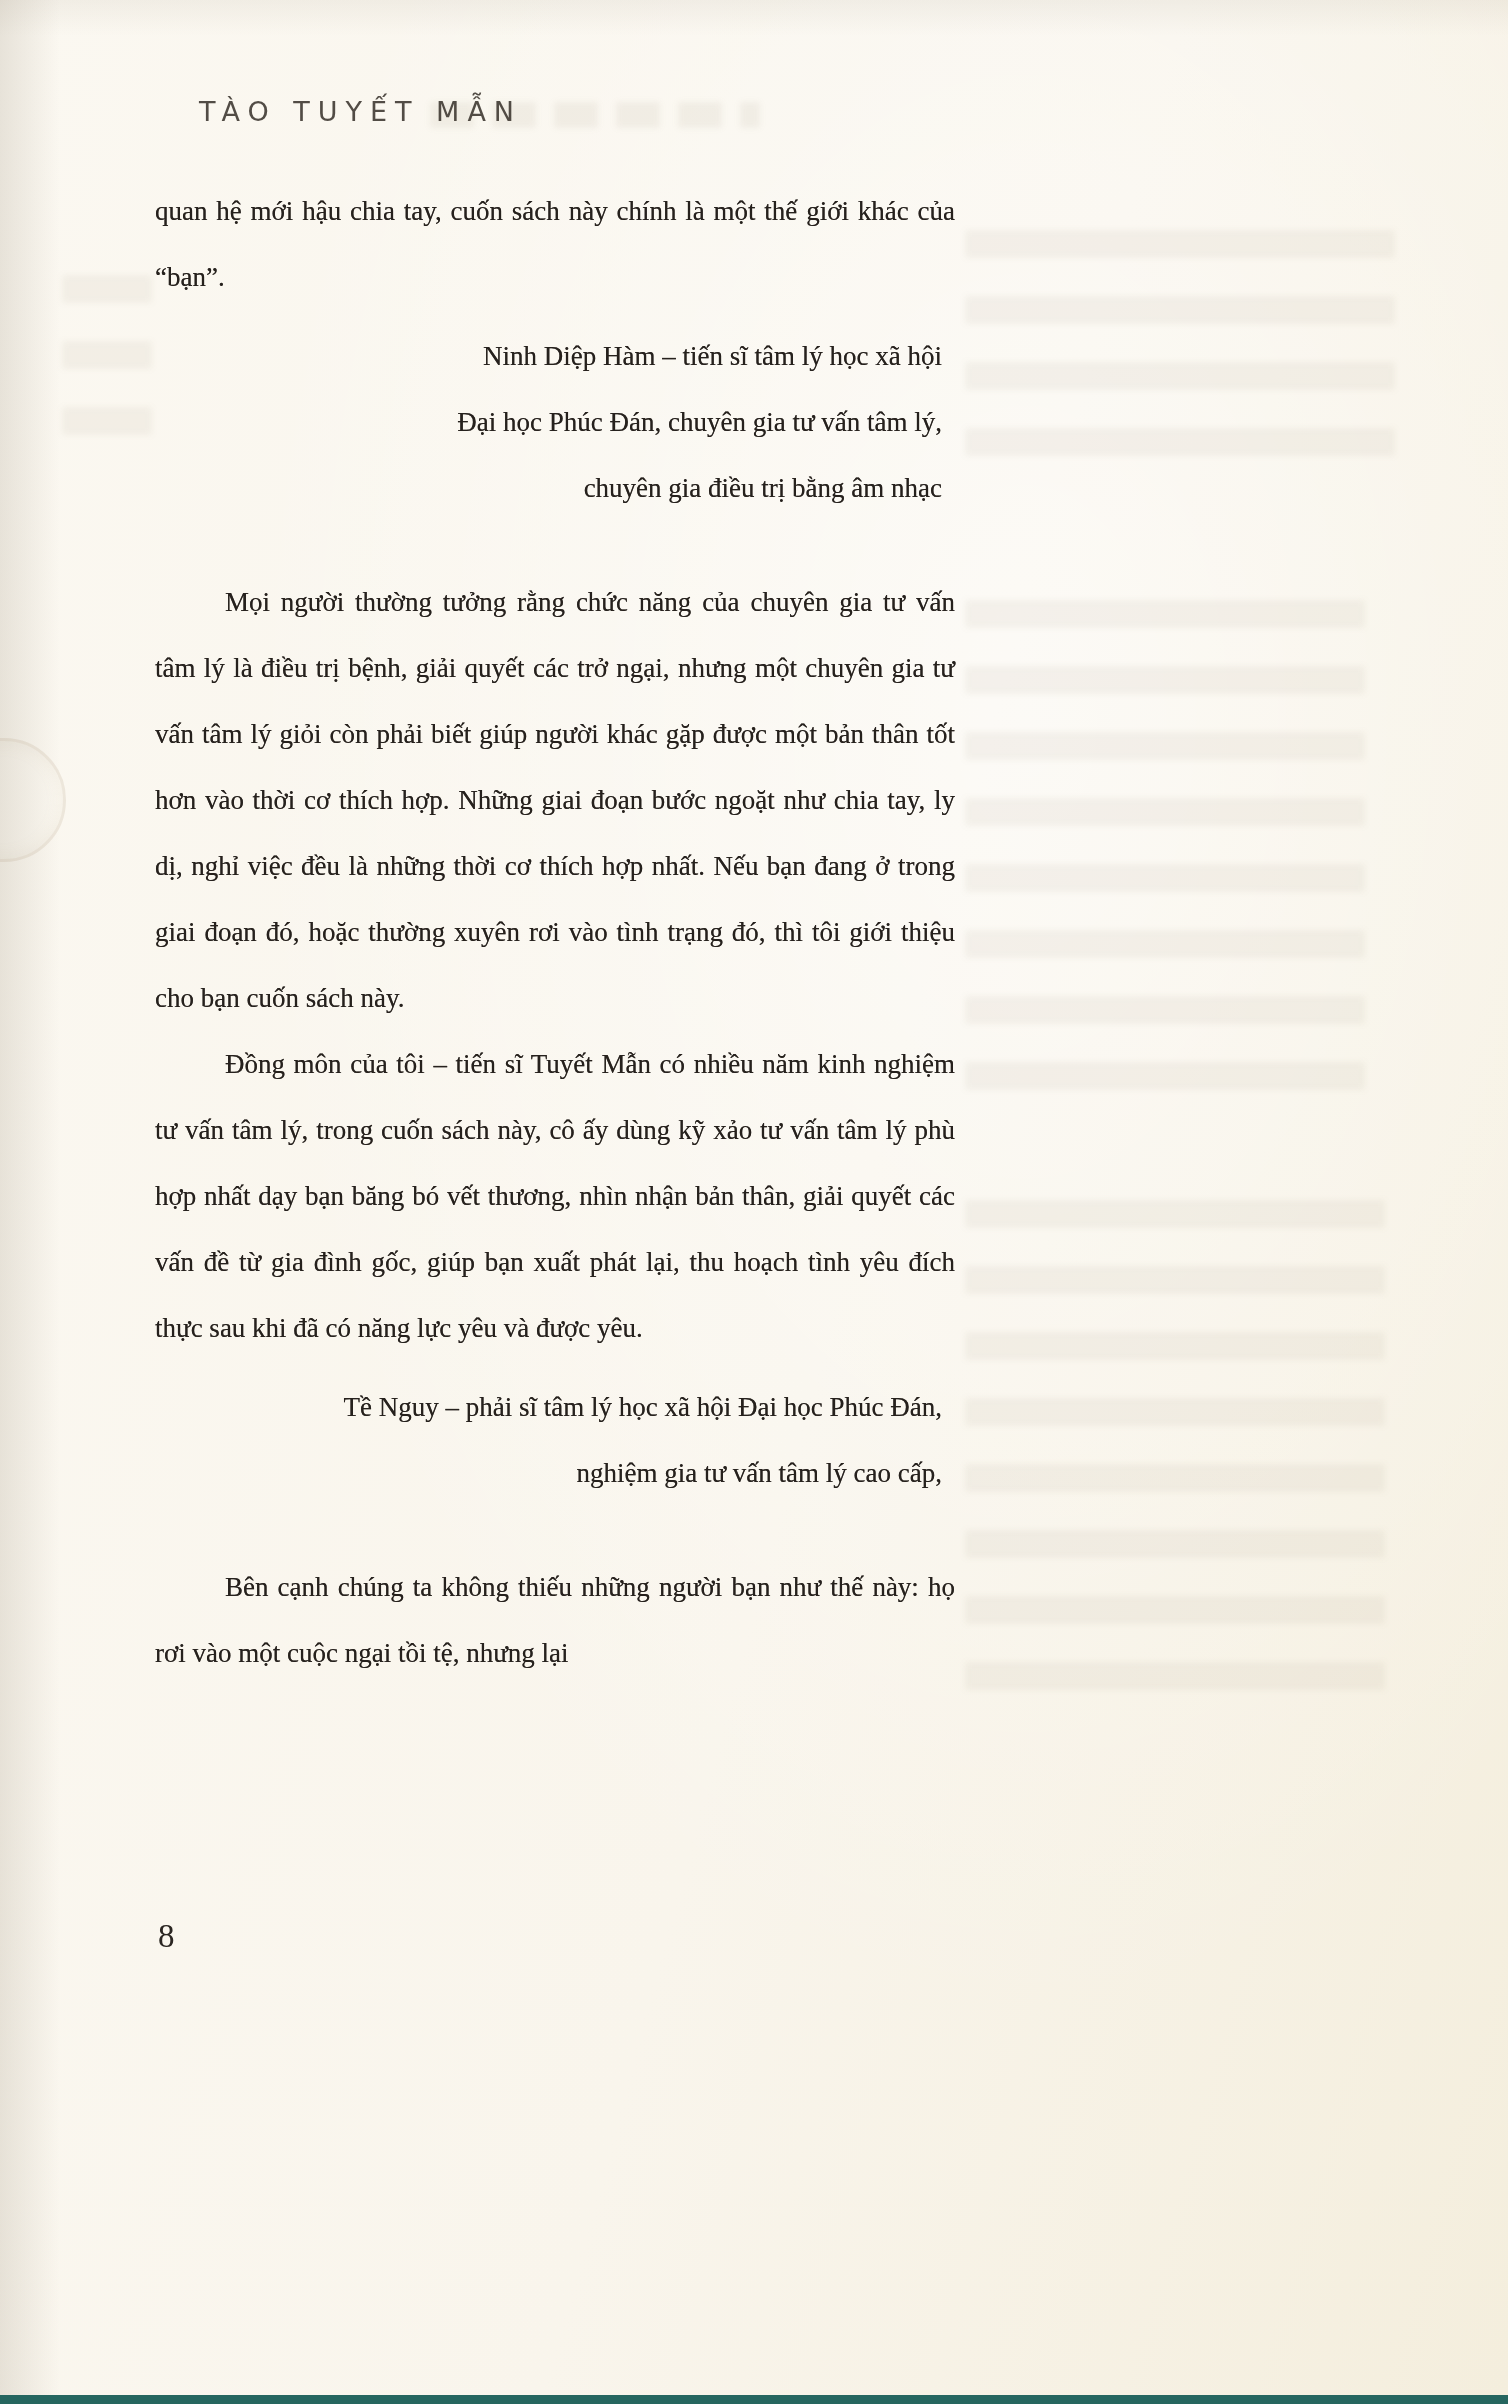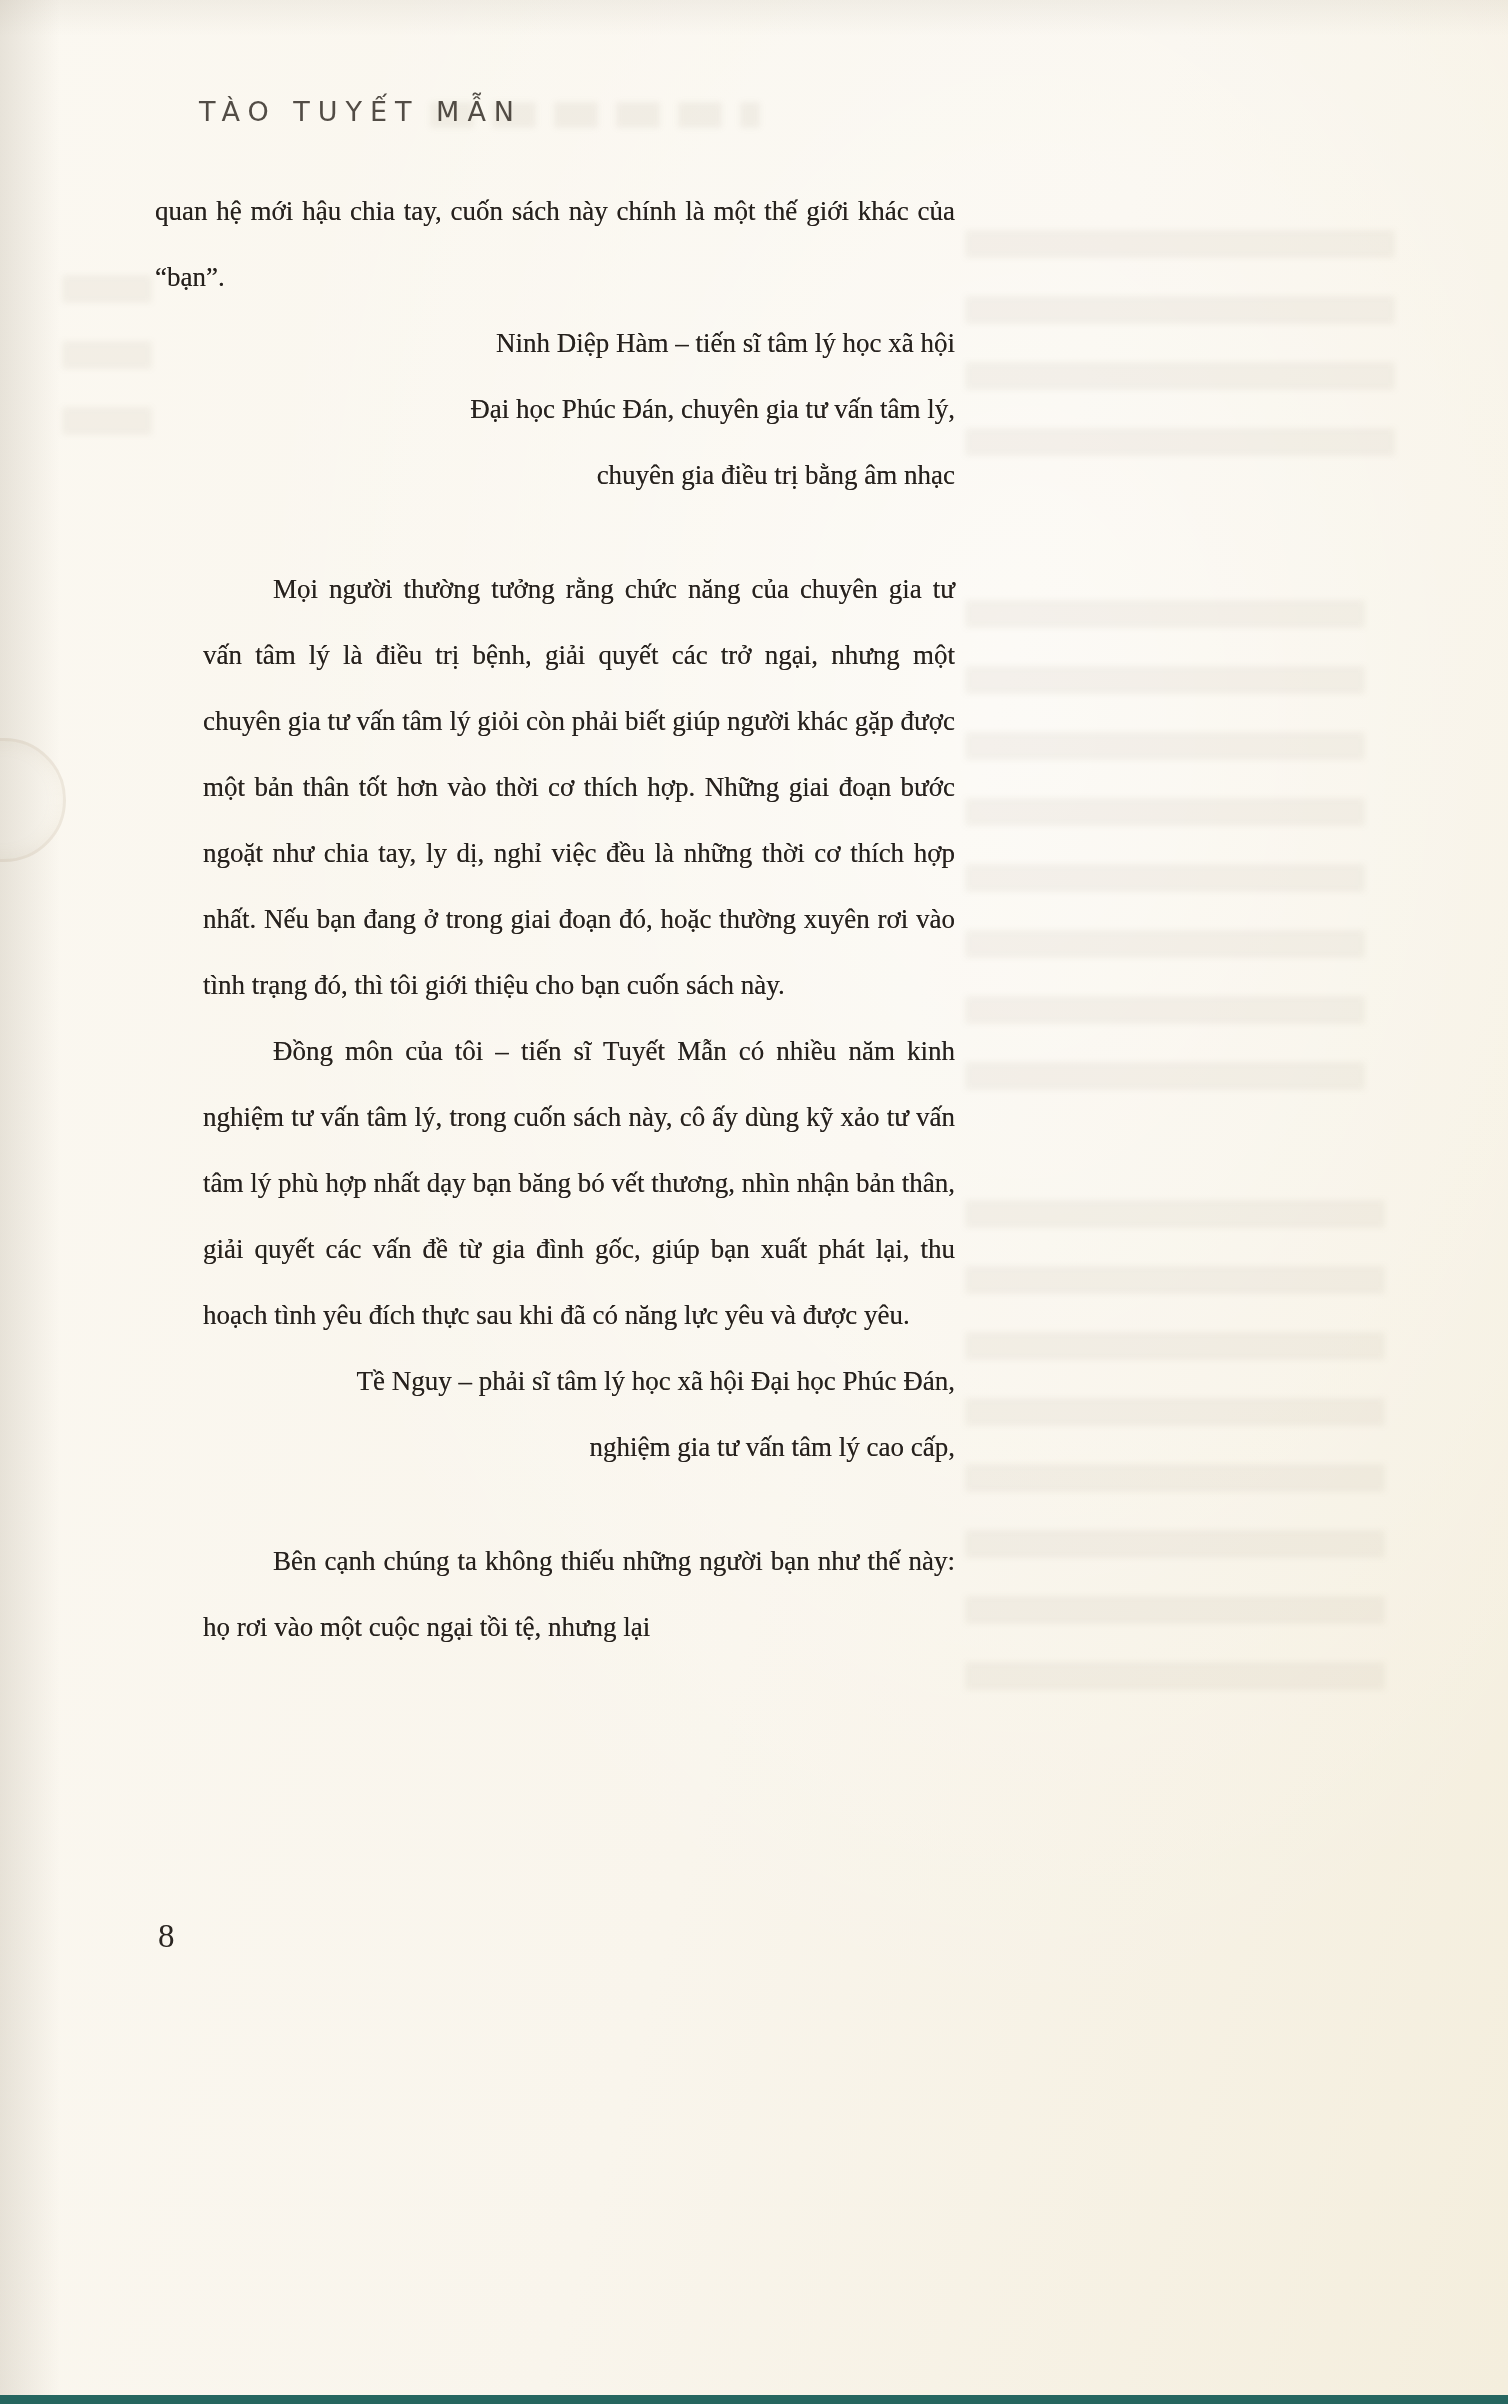--- a/index.html
+++ b/index.html
@@ -75,24 +75,24 @@
     left: 155px; top: 178px;
     width: 800px;
     font-size: 27px;
     line-height: 66px;
     text-shadow: 0 0 0.6px rgba(38,33,29,0.65);
   }
   .para {
     margin: 0;
     text-align: justify;
   }
-  .para.indent { text-indent: 70px; margin-left: 48px; }
+  .para.indent { text-indent: 70px; }
   .gap-before { margin-top: 48px; }
   .attribution {
-    margin: 0;
+    margin: 13px;
     text-align: right;
   }
   .attribution .attr-line { min-height: 66px; }
   .attribution em { font-style: italic; }
 
   .page-number {
     position: absolute;
     left: 158px; top: 1918px;
     font-size: 33px;
     color: #2b2622;

